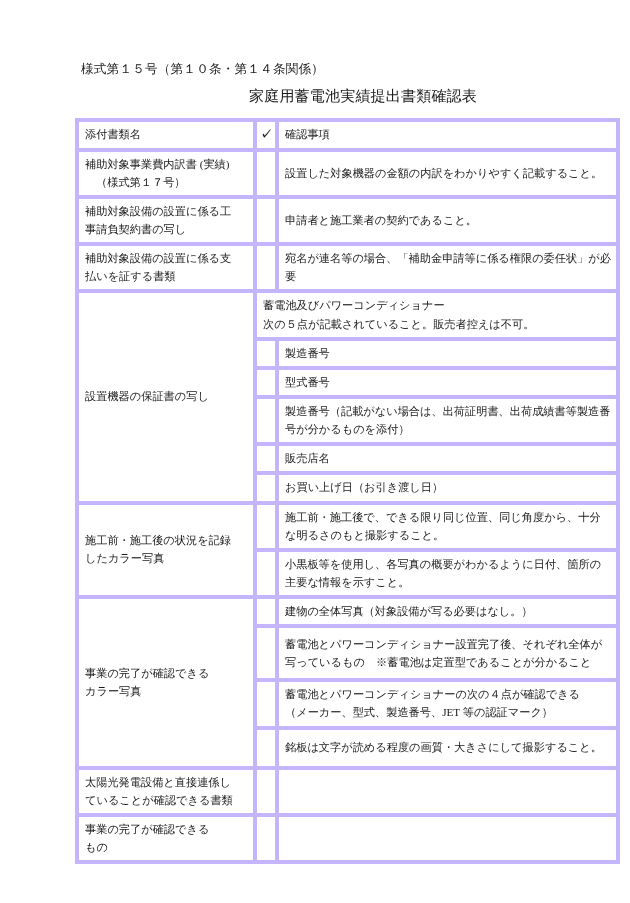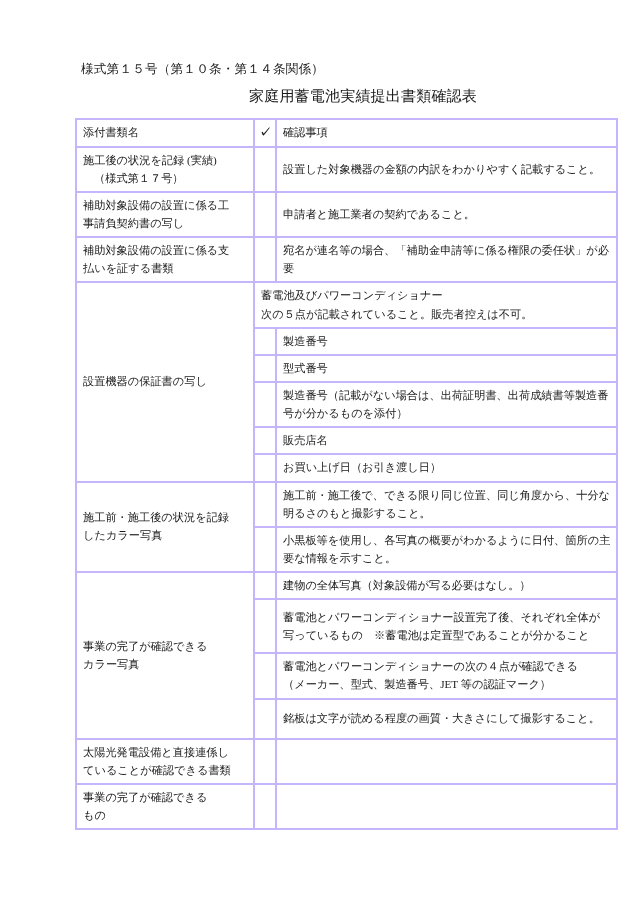--- a/index.html
+++ b/index.html
@@ -57,21 +57,21 @@
     width: 541px;
   }
   table.checklist {
     border-collapse: collapse;
     table-layout: fixed;
     width: 541px;
     font-size: 11.2px;
     line-height: 1.62;
   }
   table.checklist td {
-    border: 2px solid #c4b5fd;
+    border: 4px solid #c4b5fd;
     vertical-align: middle;
     padding: 3px 5px 4px 6px;
     box-sizing: border-box;
     word-break: normal;
     line-break: strict;
   }
 
   col.c-doc   { width: 178px; }
   col.c-check { width: 22px; }
   col.c-note  { width: 341px; }
@@ -123,21 +123,21 @@
       <tbody>
 
         <tr class="hdr">
           <td class="doc-cell">添付書類名</td>
           <td class="check-head">✓</td>
           <td class="note-cell">確認事項</td>
         </tr>
 
         <tr class="r-h2">
           <td class="doc-cell">
-            <span class="txt">施工後の状況を記録 (実績)</span>
+            <span class="txt">補助対象事業費内訳書 (実績)</span>
             <span class="txt indent-1">（様式第１７号）</span>
           </td>
           <td class="check-cell"></td>
           <td class="note-cell">設置した対象機器の金額の内訳をわかりやすく記載すること。</td>
         </tr>
 
         <tr class="r-h3">
           <td class="doc-cell">
             <span class="txt">補助対象設備の設置に係る工</span>
             <span class="txt">事請負契約書の写し</span>

